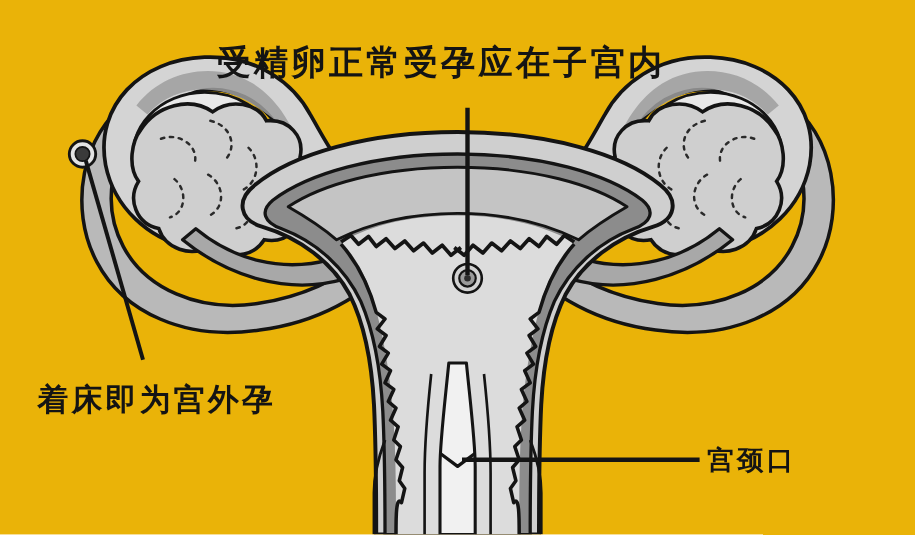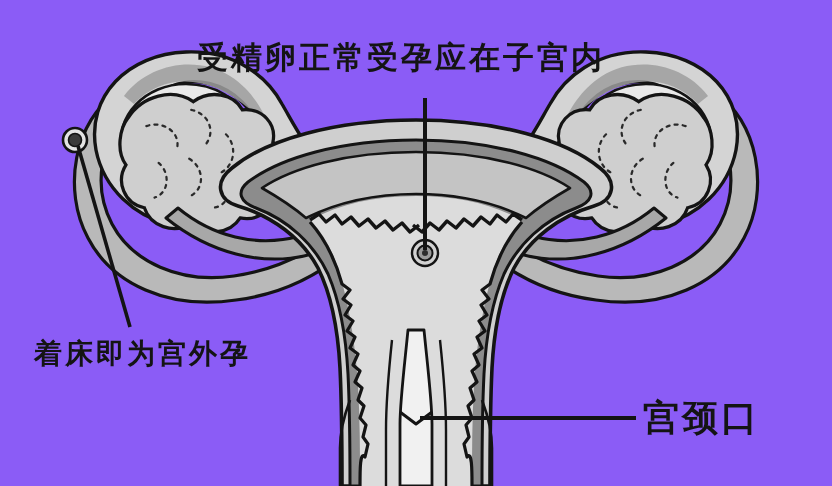--- a/index.html
+++ b/index.html
@@ -8,21 +8,21 @@
     padding: 0;
     background: #ffffff;
   }
   body {
     font-family: "DejaVu Sans", "Liberation Sans", sans-serif;
   }
   #stage {
     position: relative;
     width: 832px;
     height: 486px;
-    background: #8b5cf6;
+    background: #eab308;
     overflow: hidden;
   }
   #figure {
     position: absolute;
     left: 0;
     top: 0;
     width: 832px;
     height: 486px;
   }
   .anno {
@@ -42,25 +42,26 @@
   }
   #anno-ectopic {
     left: 36px;
     top: 335px;
     font-size: 28px;
     line-height: 38px;
   }
   #anno-ectopic .line2 {
     display: block;
     margin-left: -2px;
+    margin-top: 10px;
   }
   #anno-cervix {
     left: 643px;
     top: 400px;
-    font-size: 36px;
+    font-size: 24px;
     line-height: 36px;
     text-align: center;
   }
 </style>
 </head>
 <body>
 
 <div id="stage">
 
   <svg id="figure" viewBox="0 0 832 486" xmlns="http://www.w3.org/2000/svg">

